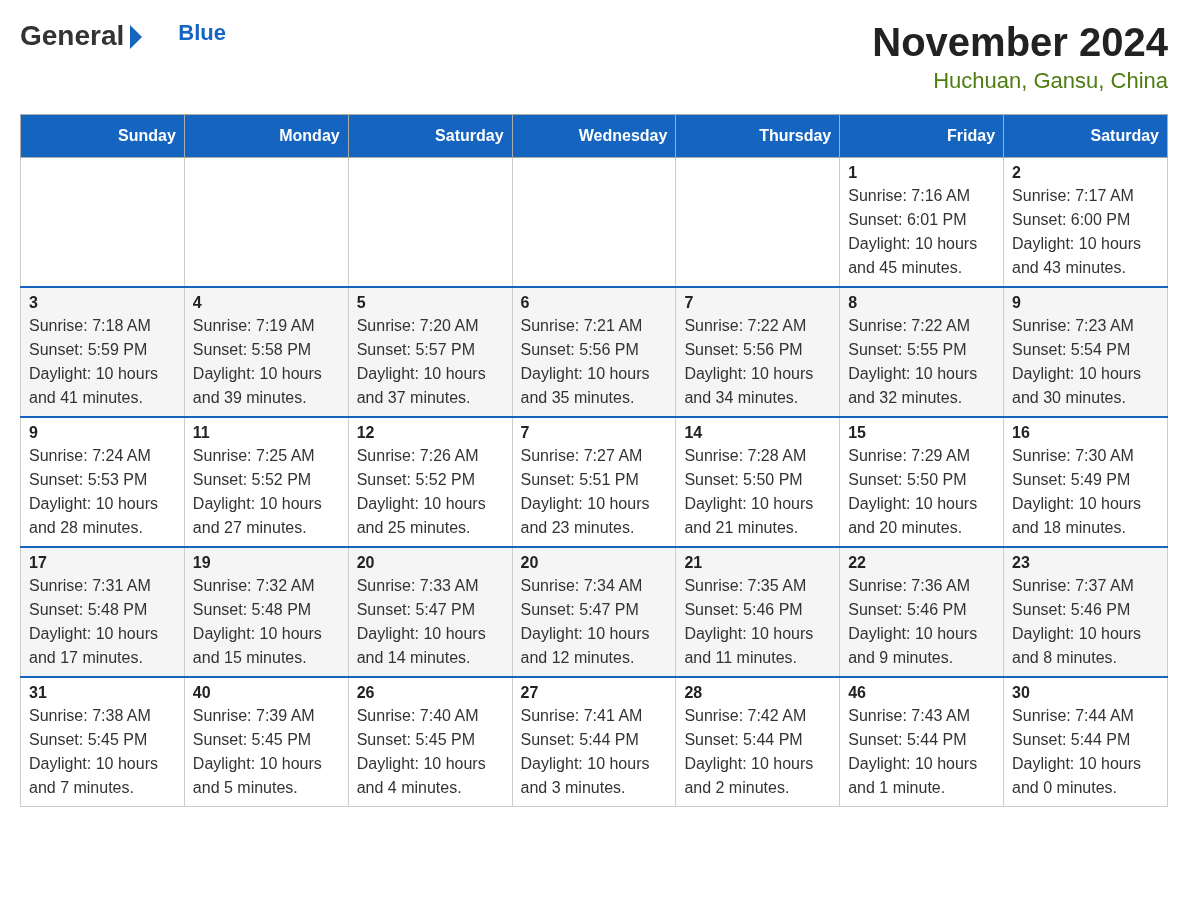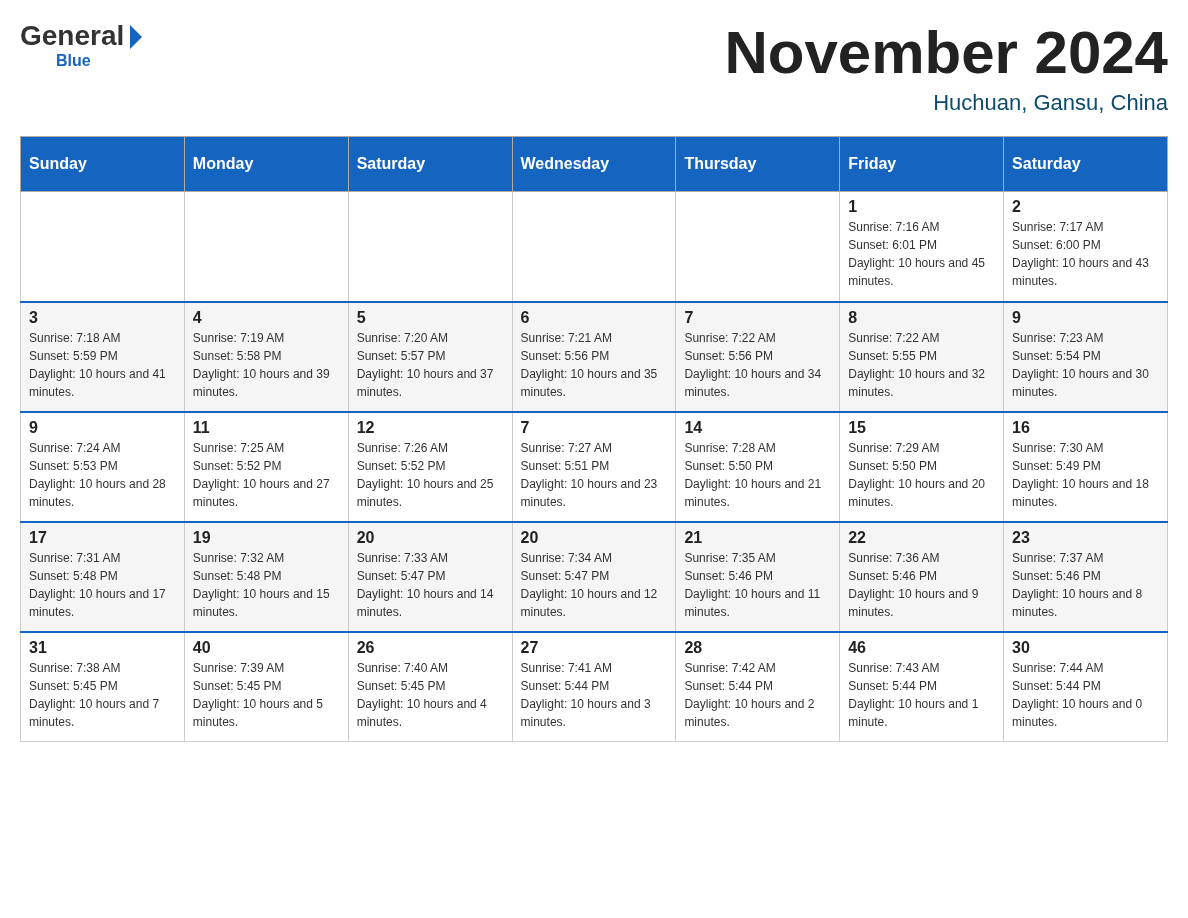--- a/index.html
+++ b/index.html
@@ -11,74 +11,73 @@
       padding: 20px;
     }
     .header {
       display: flex;
       justify-content: space-between;
       align-items: flex-start;
       margin-bottom: 20px;
     }
     .logo {
       display: flex;
-      flex-direction: column;
     }
     .logo-text {
       display: flex;
       align-items: center;
       gap: 4px;
     }
     .logo-general {
       font-size: 28px;
       font-weight: bold;
       color: #333;
     }
     .logo-blue-text {
-      font-size: 16px;
+      font-size: 22px;
       font-weight: bold;
       color: #1565c0;
       margin-left: 36px;
     }
     .logo-triangle {
       width: 0;
       height: 0;
       border-left: 12px solid #1565c0;
       border-top: 12px solid transparent;
       border-bottom: 12px solid transparent;
       display: inline-block;
       margin-left: 2px;
       margin-top: 2px;
     }
     .title-section {
       text-align: right;
     }
     .month-title {
-      font-size: 60px;
+      font-size: 40px;
       font-weight: bold;
       color: #222;
       line-height: 1.1;
     }
     .location-title {
       font-size: 22px;
-      color: #0c4a6e;
+      color: #4d7c0f;
       margin-top: 4px;
     }
     .calendar {
       width: 100%;
       border-collapse: collapse;
       border: 1px solid #aaa;
     }
     .calendar th {
       background-color: #1565c0;
       color: #fff;
       font-size: 16px;
       font-weight: bold;
-      padding: 18px 8px;
-      text-align: left;
+      padding: 12px 8px;
+      text-align: right;
       border: 1px solid #aaa;
     }
     .calendar td {
       vertical-align: top;
       border: 1px solid #ccc;
       padding: 6px 8px;
       width: 14.28%;
       min-height: 110px;
       height: 110px;
       background: #fff;
@@ -87,21 +86,21 @@
       background: #f5f5f5;
     }
     .day-number {
       font-size: 16px;
       font-weight: bold;
       color: #222;
       display: block;
       margin-bottom: 2px;
     }
     .day-info {
-      font-size: 12px;
+      font-size: 16px;
       color: #333;
       line-height: 1.5;
     }
     .empty-cell {
       background: #fff !important;
     }
     .week-row td {
       border-top: 2px solid #1565c0;
     }
   </style>

